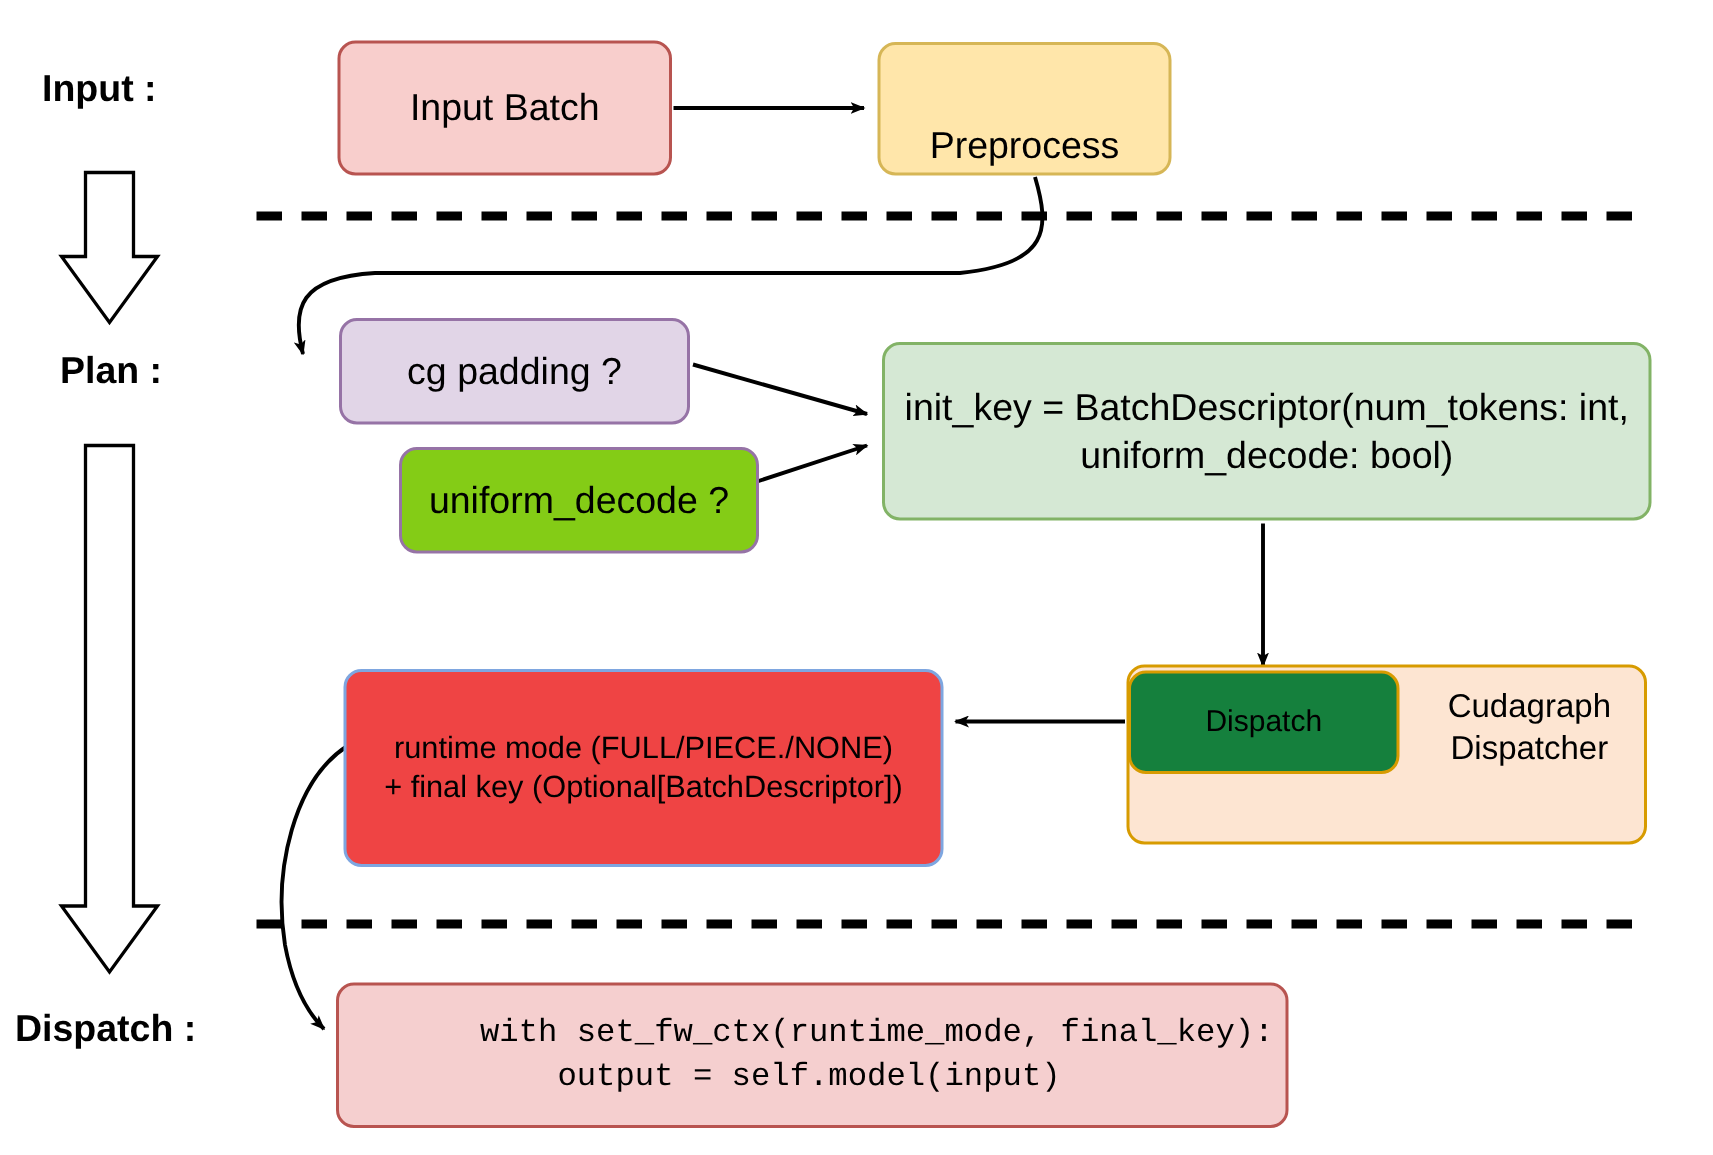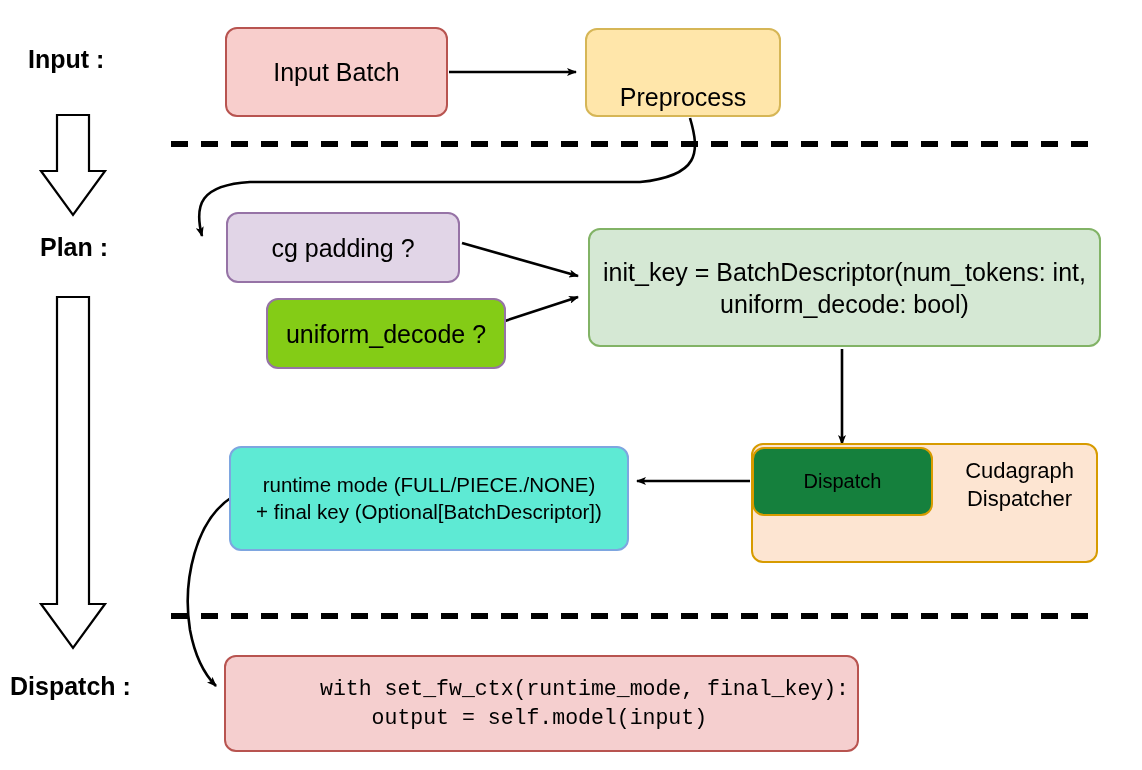--- a/index.html
+++ b/index.html
@@ -87,22 +87,22 @@
     justify-content: flex-end;
     padding-top: 12px; padding-right: 22px;
     font-size: 22px;
   }
   .n-dispatch {
     left: 752px; top: 447px; width: 181px; height: 69px;
     background: #15803d; border-color: #d79b00;
     font-size: 20px;
   }
   .n-runtime-mode {
-    left: 229px; top: 446px; width: 400px; height: 105px;
-    background: #5eead4; border-color: #7ea6e0;
+    left: 229px; top: 446px; width: 400px; height: 132px;
+    background: #ef4444; border-color: #7ea6e0;
     font-size: 20.5px;
   }
   .n-exec-code {
     left: 224px; top: 655px; width: 635px; height: 97px;
     background: #f5cfcf; border-color: #b85450;
   }
 
   .lbl-input   { left: 28px; top: 45px; }
   .lbl-plan    { left: 40px; top: 233px; }
   .lbl-execute { left: 10px; top: 672px; }

